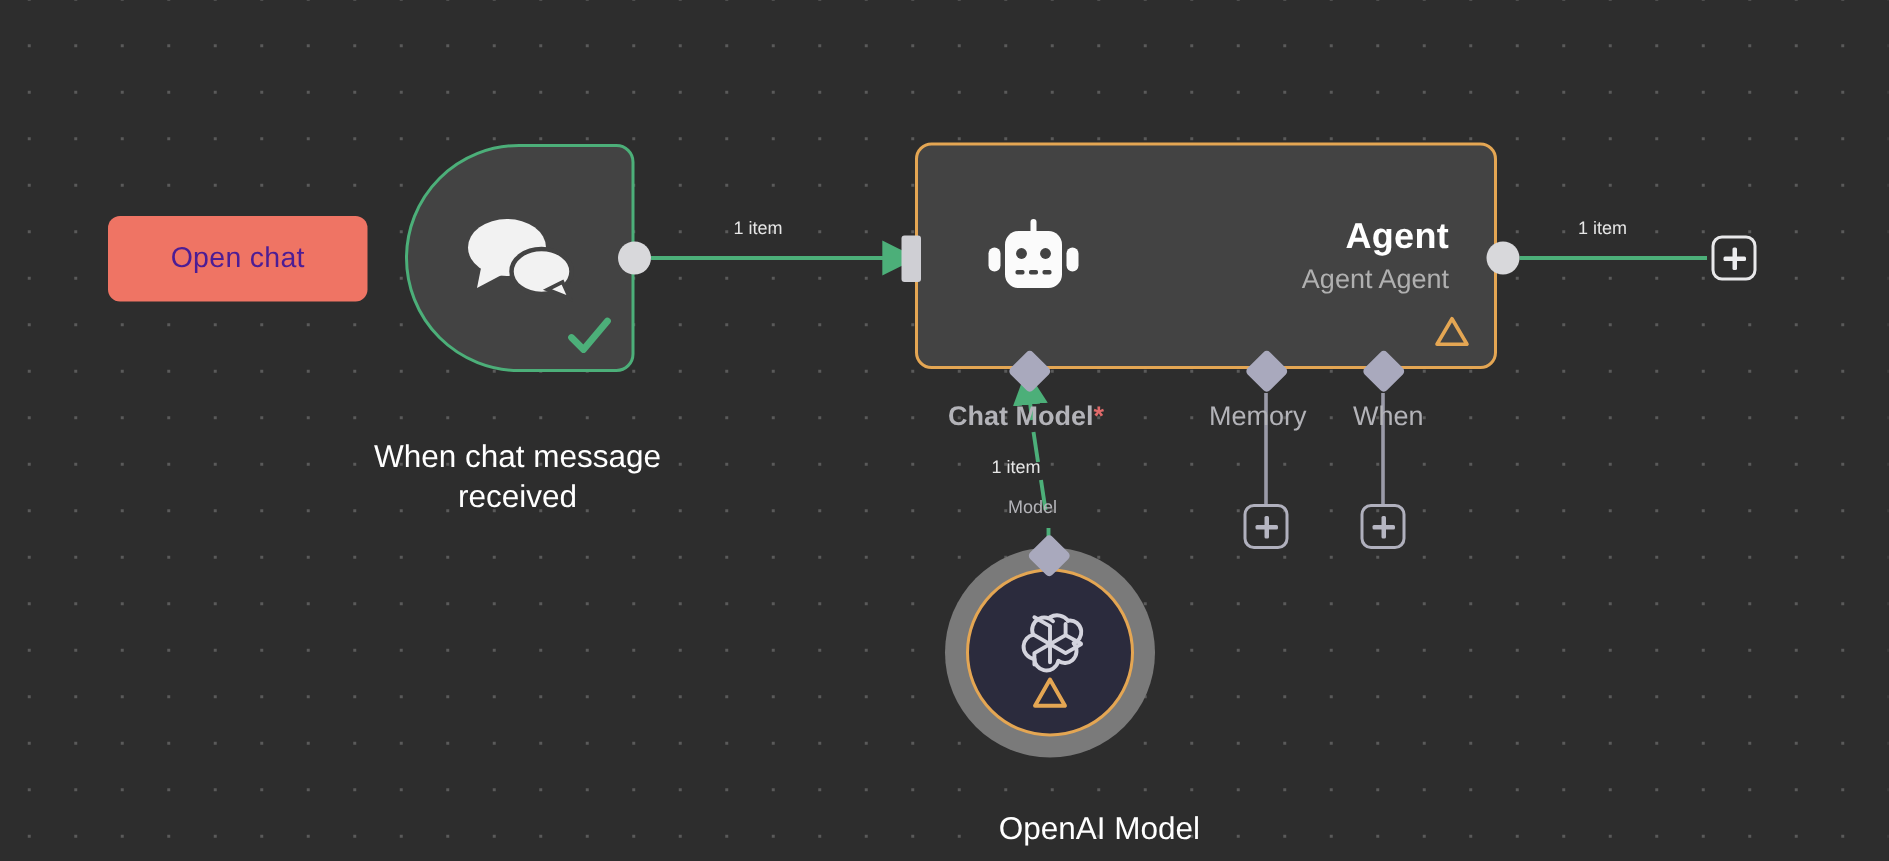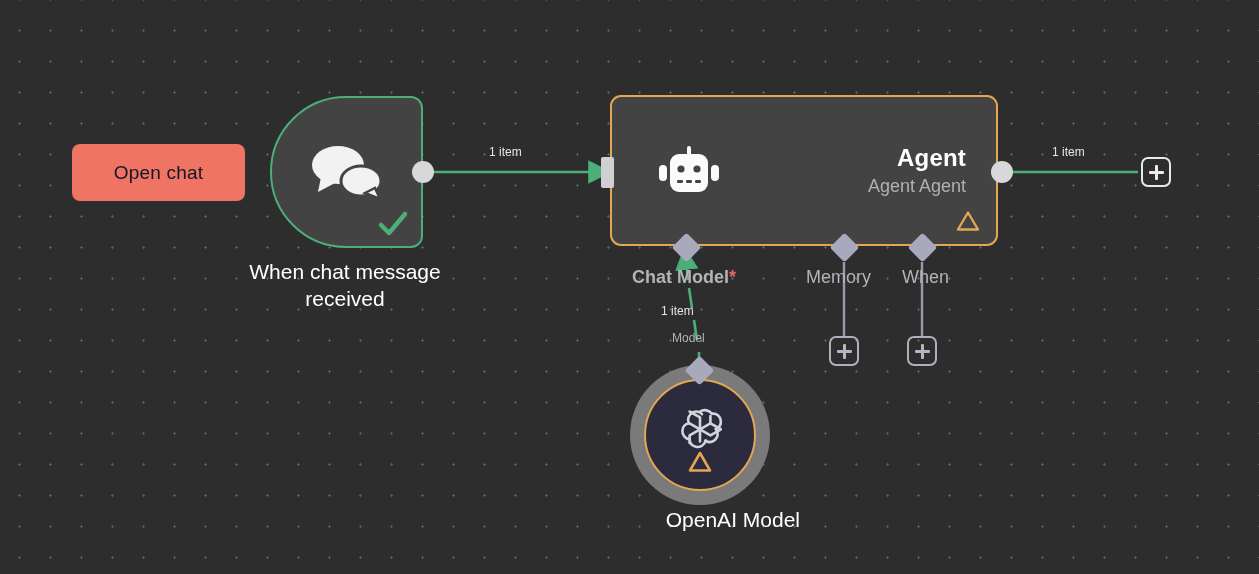--- a/index.html
+++ b/index.html
@@ -18,21 +18,21 @@
     background-position: 4px 15px;
   }
   #wires { position:absolute; left:0; top:0; width:1259px; height:574px; pointer-events:none; }
 
   
   .open-chat-btn {
     position:absolute; left:72px; top:144px;
     width:173px; height:57px;
     background:#ef7464;
     border:none; border-radius:8px;
-    color:#0f172a; font-size:19px;
+    color:#4c1d95; font-size:19px;
     font-family:"Liberation Sans", sans-serif;
     cursor:pointer;
     display:flex; align-items:center; justify-content:center;
     letter-spacing:.2px;
   }
 
   
   .trigger-node {
     position:absolute; left:270px; top:96px;
     width:153px; height:152px;
@@ -63,21 +63,21 @@
     line-height:28px; letter-spacing:.2px;
   }
   .agent-subtitle {
     color:#b0b0b0; font-size:18px; line-height:24px; margin-top:2px;
   }
   .warn-tri-agent { position:absolute; right:16px; bottom:12px; width:24px; height:22px; }
 
   
   .node-label {
     position:absolute; color:#ffffff; font-size:21px;
-    line-height:27px; text-align:center; white-space:pre-line;
+    line-height:27px; text-align:center; white-space:pre-line;margin-top:33px;
   }
   .trigger-label { left:200px; top:258px; width:290px; }
   .openai-label { left:600px; top:506px; width:200px;text-align:right; }
 
   
   .port-dot {
     position:absolute; width:22px; height:22px; border-radius:50%;
     background:#d8d8db;
   }
   .port-rect {

